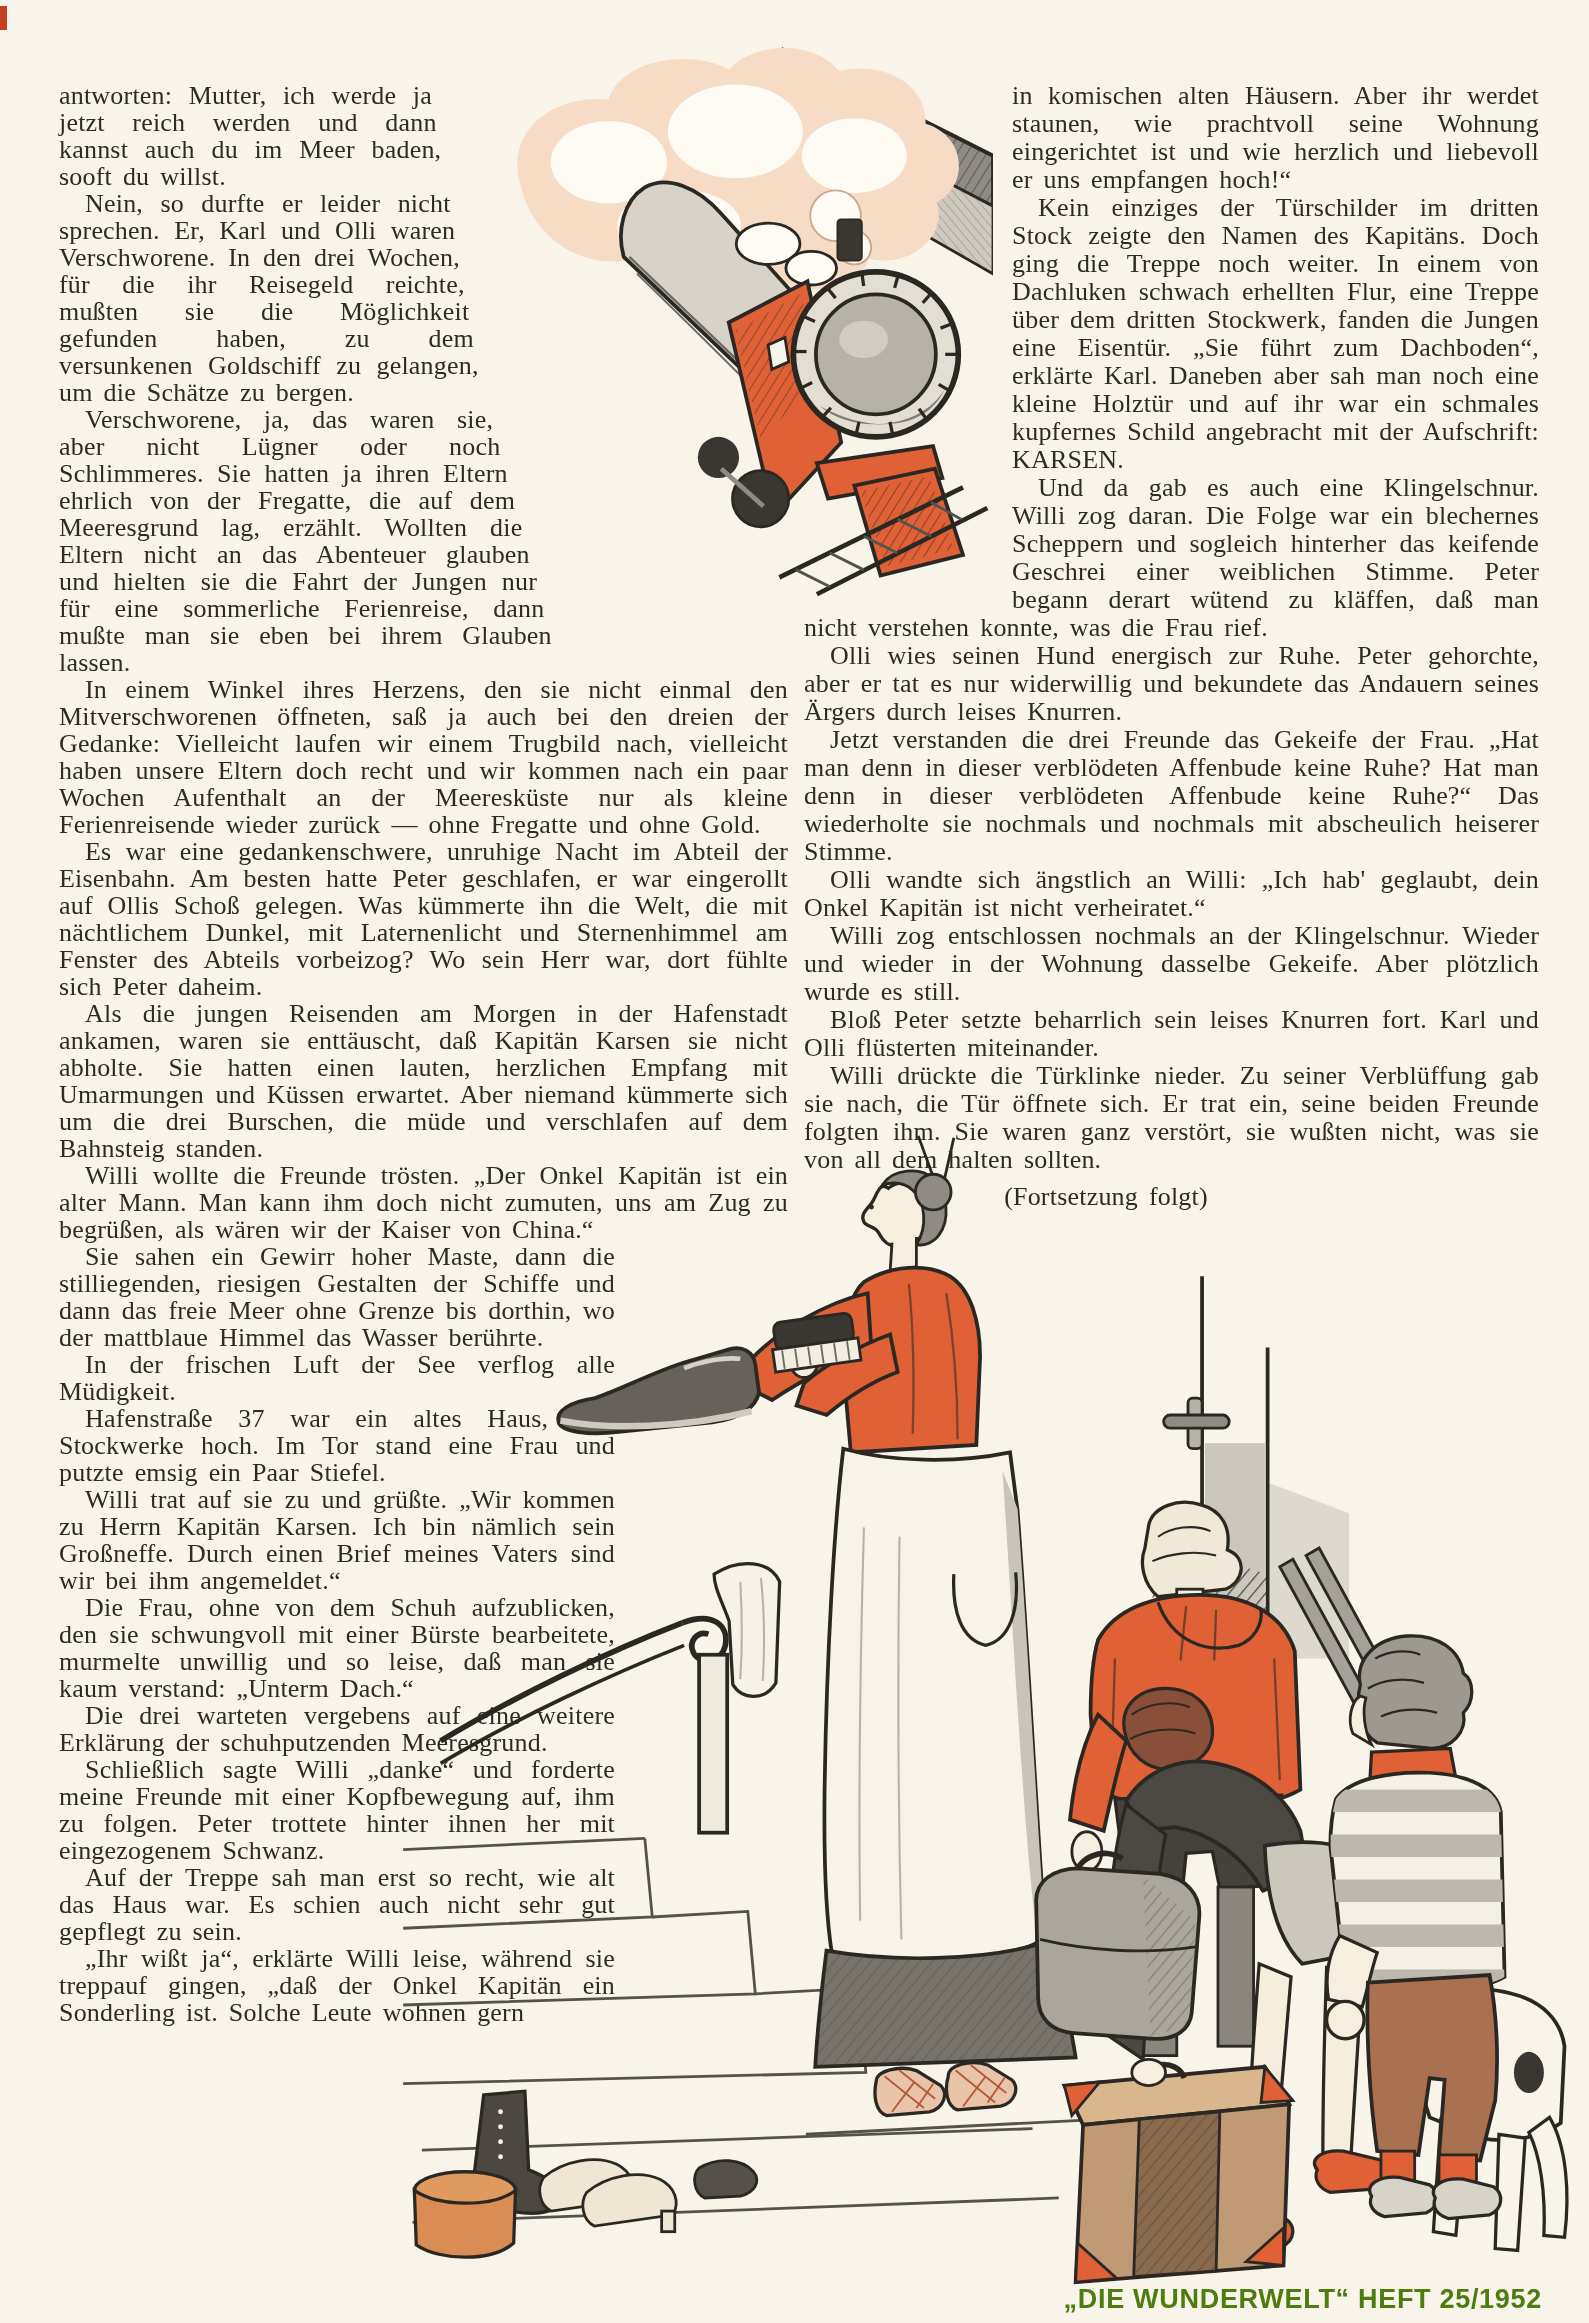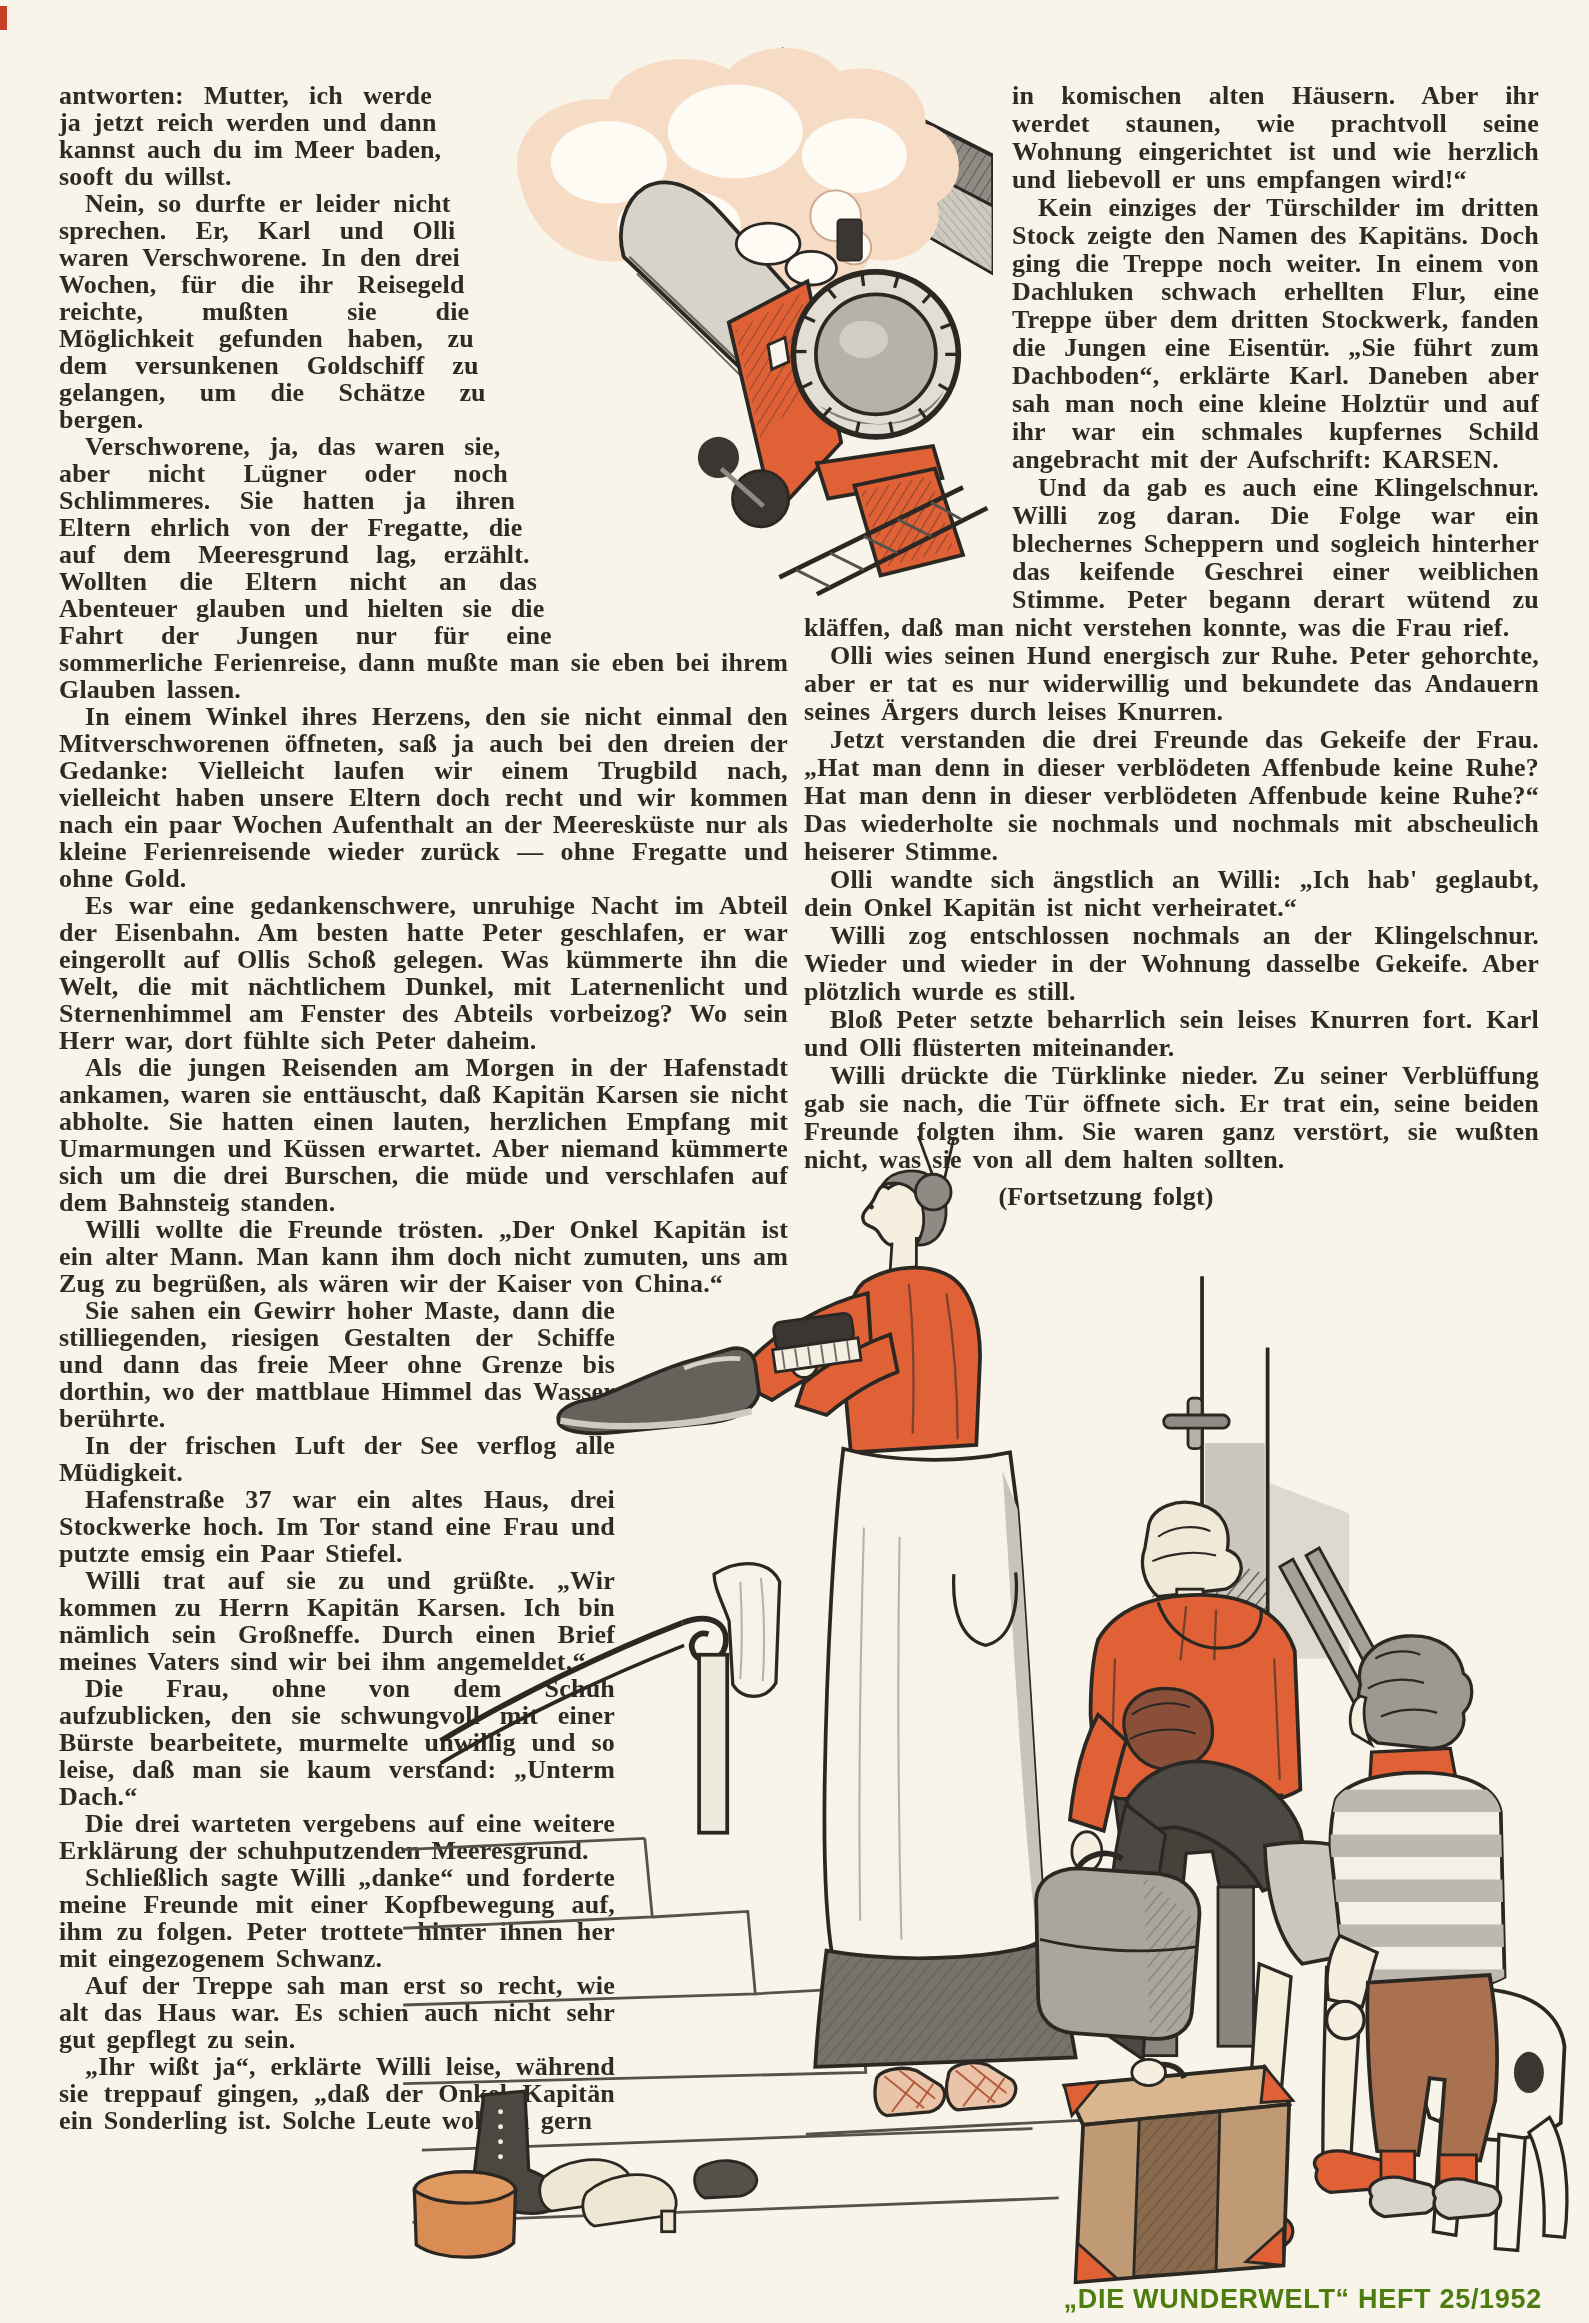--- a/index.html
+++ b/index.html
@@ -9,21 +9,21 @@
     font-family:"Liberation Serif","DejaVu Serif",serif;
     color:#2e2b26;
   }
   .print-mark{position:absolute;left:0;top:5.6px;width:6.6px;height:24px;background:#c53f26;}
   .col{
     position:absolute;top:82px;
     font-size:26px;line-height:27px;
     text-align:justify;letter-spacing:0.2px;word-spacing:4.2px;
     hyphens:auto;-webkit-hyphens:auto;
   }
-  .col p{margin:0;text-indent:26px;font-weight:bold;}
+  .col p{margin:0;text-indent:26px;}
   .col p.noind{text-indent:0;}
   #left-col{left:59px;width:729px;}
   #right-col{left:804px;width:735px;line-height:28px;}
   .float-loco{
     float:right;width:375px;height:548px;
     shape-outside:polygon(19px 0px,375px 0px,375px 548px,141px 548px,66px 272px);
   }
   .float-scene{float:right;width:173px;height:899px;}
   .float-right-top{float:left;width:208px;height:511px;}
   p.narrow{margin-right:337px;}
@@ -149,21 +149,21 @@
   <p>Willi trat auf sie zu und grüßte. „Wir kommen zu Herrn Kapitän Karsen. Ich bin nämlich sein Großneffe. Durch einen Brief meines Vaters sind wir bei ihm angemeldet.“</p>
   <p>Die Frau, ohne von dem Schuh aufzublicken, den sie schwungvoll mit einer Bürste bearbeitete, murmelte unwillig und so leise, daß man sie kaum verstand: „Unterm Dach.“</p>
   <p>Die drei warteten vergebens auf eine weitere Erklärung der schuhputzenden Meeresgrund.</p>
   <p>Schließlich sagte Willi „danke“ und forderte meine Freunde mit einer Kopfbewegung auf, ihm zu folgen. Peter trottete hinter ihnen her mit eingezogenem Schwanz.</p>
   <p>Auf der Treppe sah man erst so recht, wie alt das Haus war. Es schien auch nicht sehr gut gepflegt zu sein.</p>
   <p>„Ihr wißt ja“, erklärte Willi leise, während sie treppauf gingen, „daß der Onkel Kapitän ein Sonderling ist. Solche Leute wohnen gern</p>
 </div>
 
 <div id="right-col" class="col">
   <div class="float-right-top"></div>
-  <p class="noind">in komischen alten Häusern. Aber ihr werdet staunen, wie prachtvoll seine Wohnung eingerichtet ist und wie herzlich und liebevoll er uns empfangen wird!“</p>
+  <p class="noind">in komischen alten Häusern. Aber ihr werdet staunen, wie prachtvoll seine Wohnung eingerichtet ist und wie herzlich und liebevoll er uns empfangen hoch!“</p>
   <p>Kein einziges der Türschilder im dritten Stock zeigte den Namen des Kapitäns. Doch ging die Treppe noch weiter. In einem von Dachluken schwach erhellten Flur, eine Treppe über dem dritten Stockwerk, fanden die Jungen eine Eisentür. „Sie führt zum Dachboden“, erklärte Karl. Daneben aber sah man noch eine kleine Holztür und auf ihr war ein schmales kupfernes Schild angebracht mit der Aufschrift: KARSEN.</p>
   <p>Und da gab es auch eine Klingelschnur. Willi zog daran. Die Folge war ein blechernes Scheppern und sogleich hinterher das keifende Geschrei einer weiblichen Stimme. Peter begann derart wütend zu kläffen, daß man nicht verstehen konnte, was die Frau rief.</p>
   <p>Olli wies seinen Hund energisch zur Ruhe. Peter gehorchte, aber er tat es nur widerwillig und bekundete das Andauern seines Ärgers durch leises Knurren.</p>
   <p>Jetzt verstanden die drei Freunde das Gekeife der Frau. „Hat man denn in dieser verblödeten Affenbude keine Ruhe? Hat man denn in dieser verblödeten Affenbude keine Ruhe?“ Das wiederholte sie nochmals und nochmals mit abscheulich heiserer Stimme.</p>
   <p>Olli wandte sich ängstlich an Willi: „Ich hab' geglaubt, dein Onkel Kapitän ist nicht verheiratet.“</p>
   <p>Willi zog entschlossen nochmals an der Klingelschnur. Wieder und wieder in der Wohnung dasselbe Gekeife. Aber plötzlich wurde es still.</p>
   <p>Bloß Peter setzte beharrlich sein leises Knurren fort. Karl und Olli flüsterten miteinander.</p>
   <p>Willi drückte die Türklinke nieder. Zu seiner Verblüffung gab sie nach, die Tür öffnete sich. Er trat ein, seine beiden Freunde folgten ihm. Sie waren ganz verstört, sie wußten nicht, was sie von all dem halten sollten.</p>
   <p class="cont">(Fortsetzung folgt)</p>
 </div>

